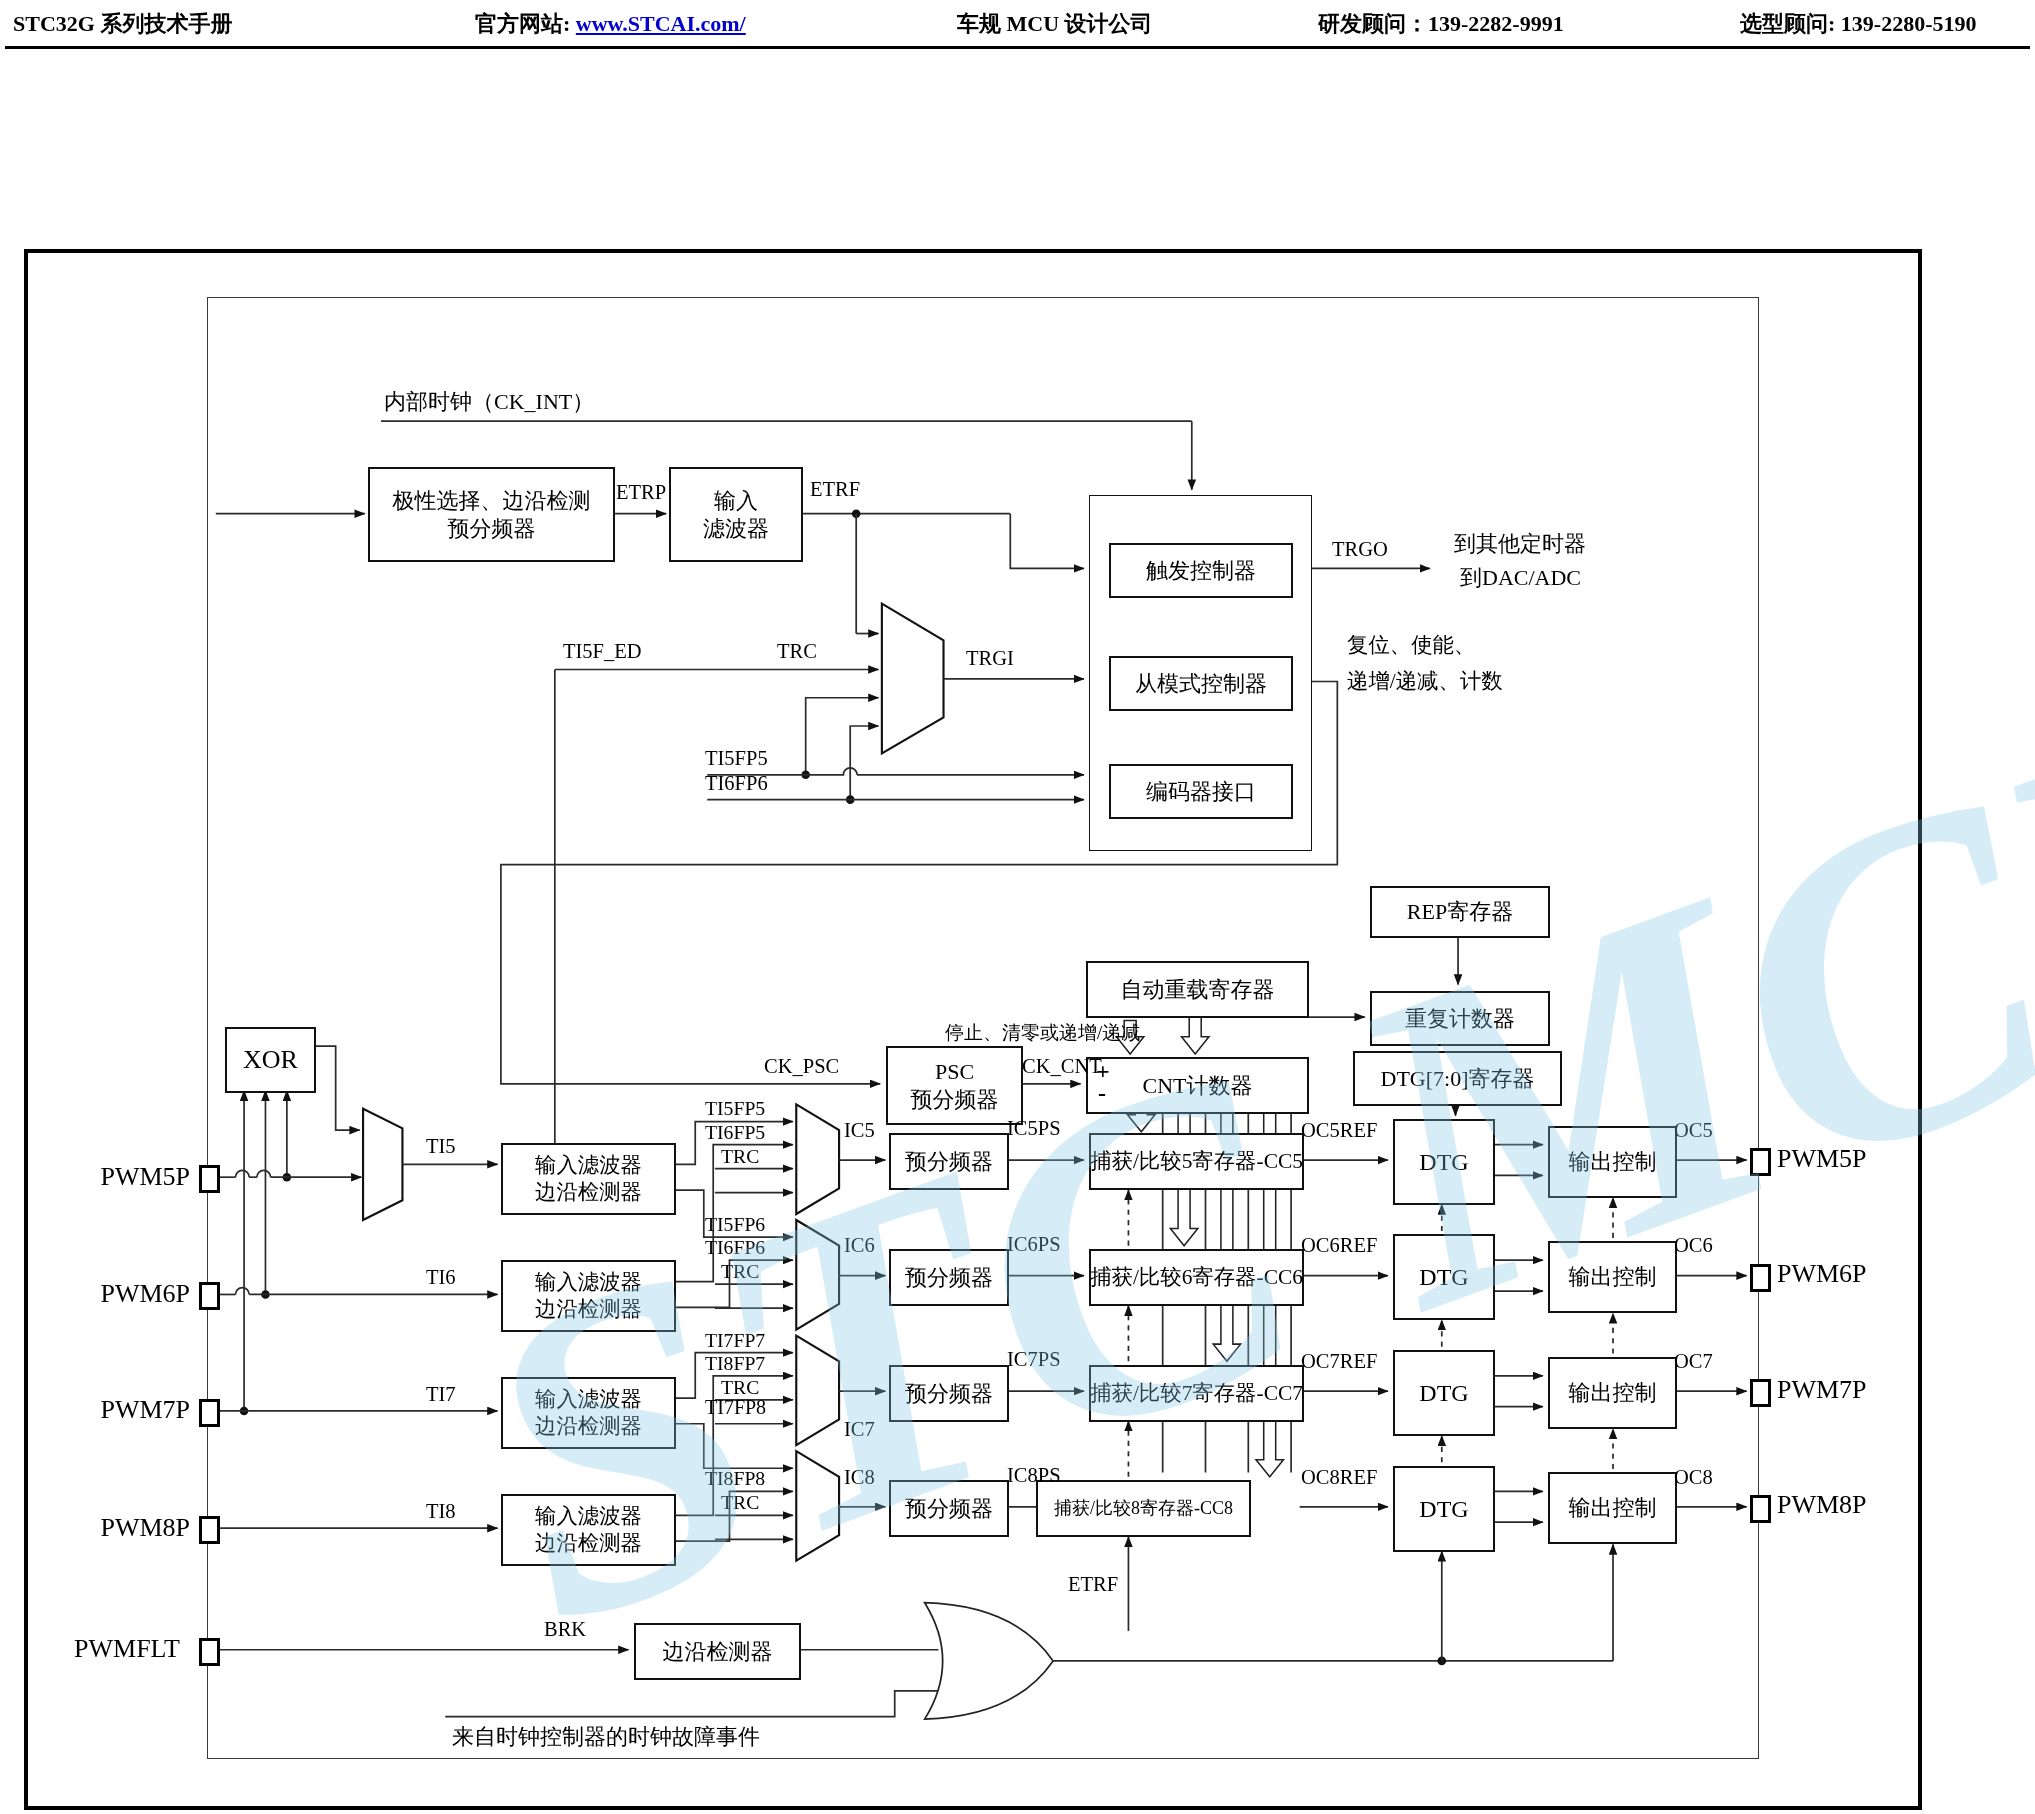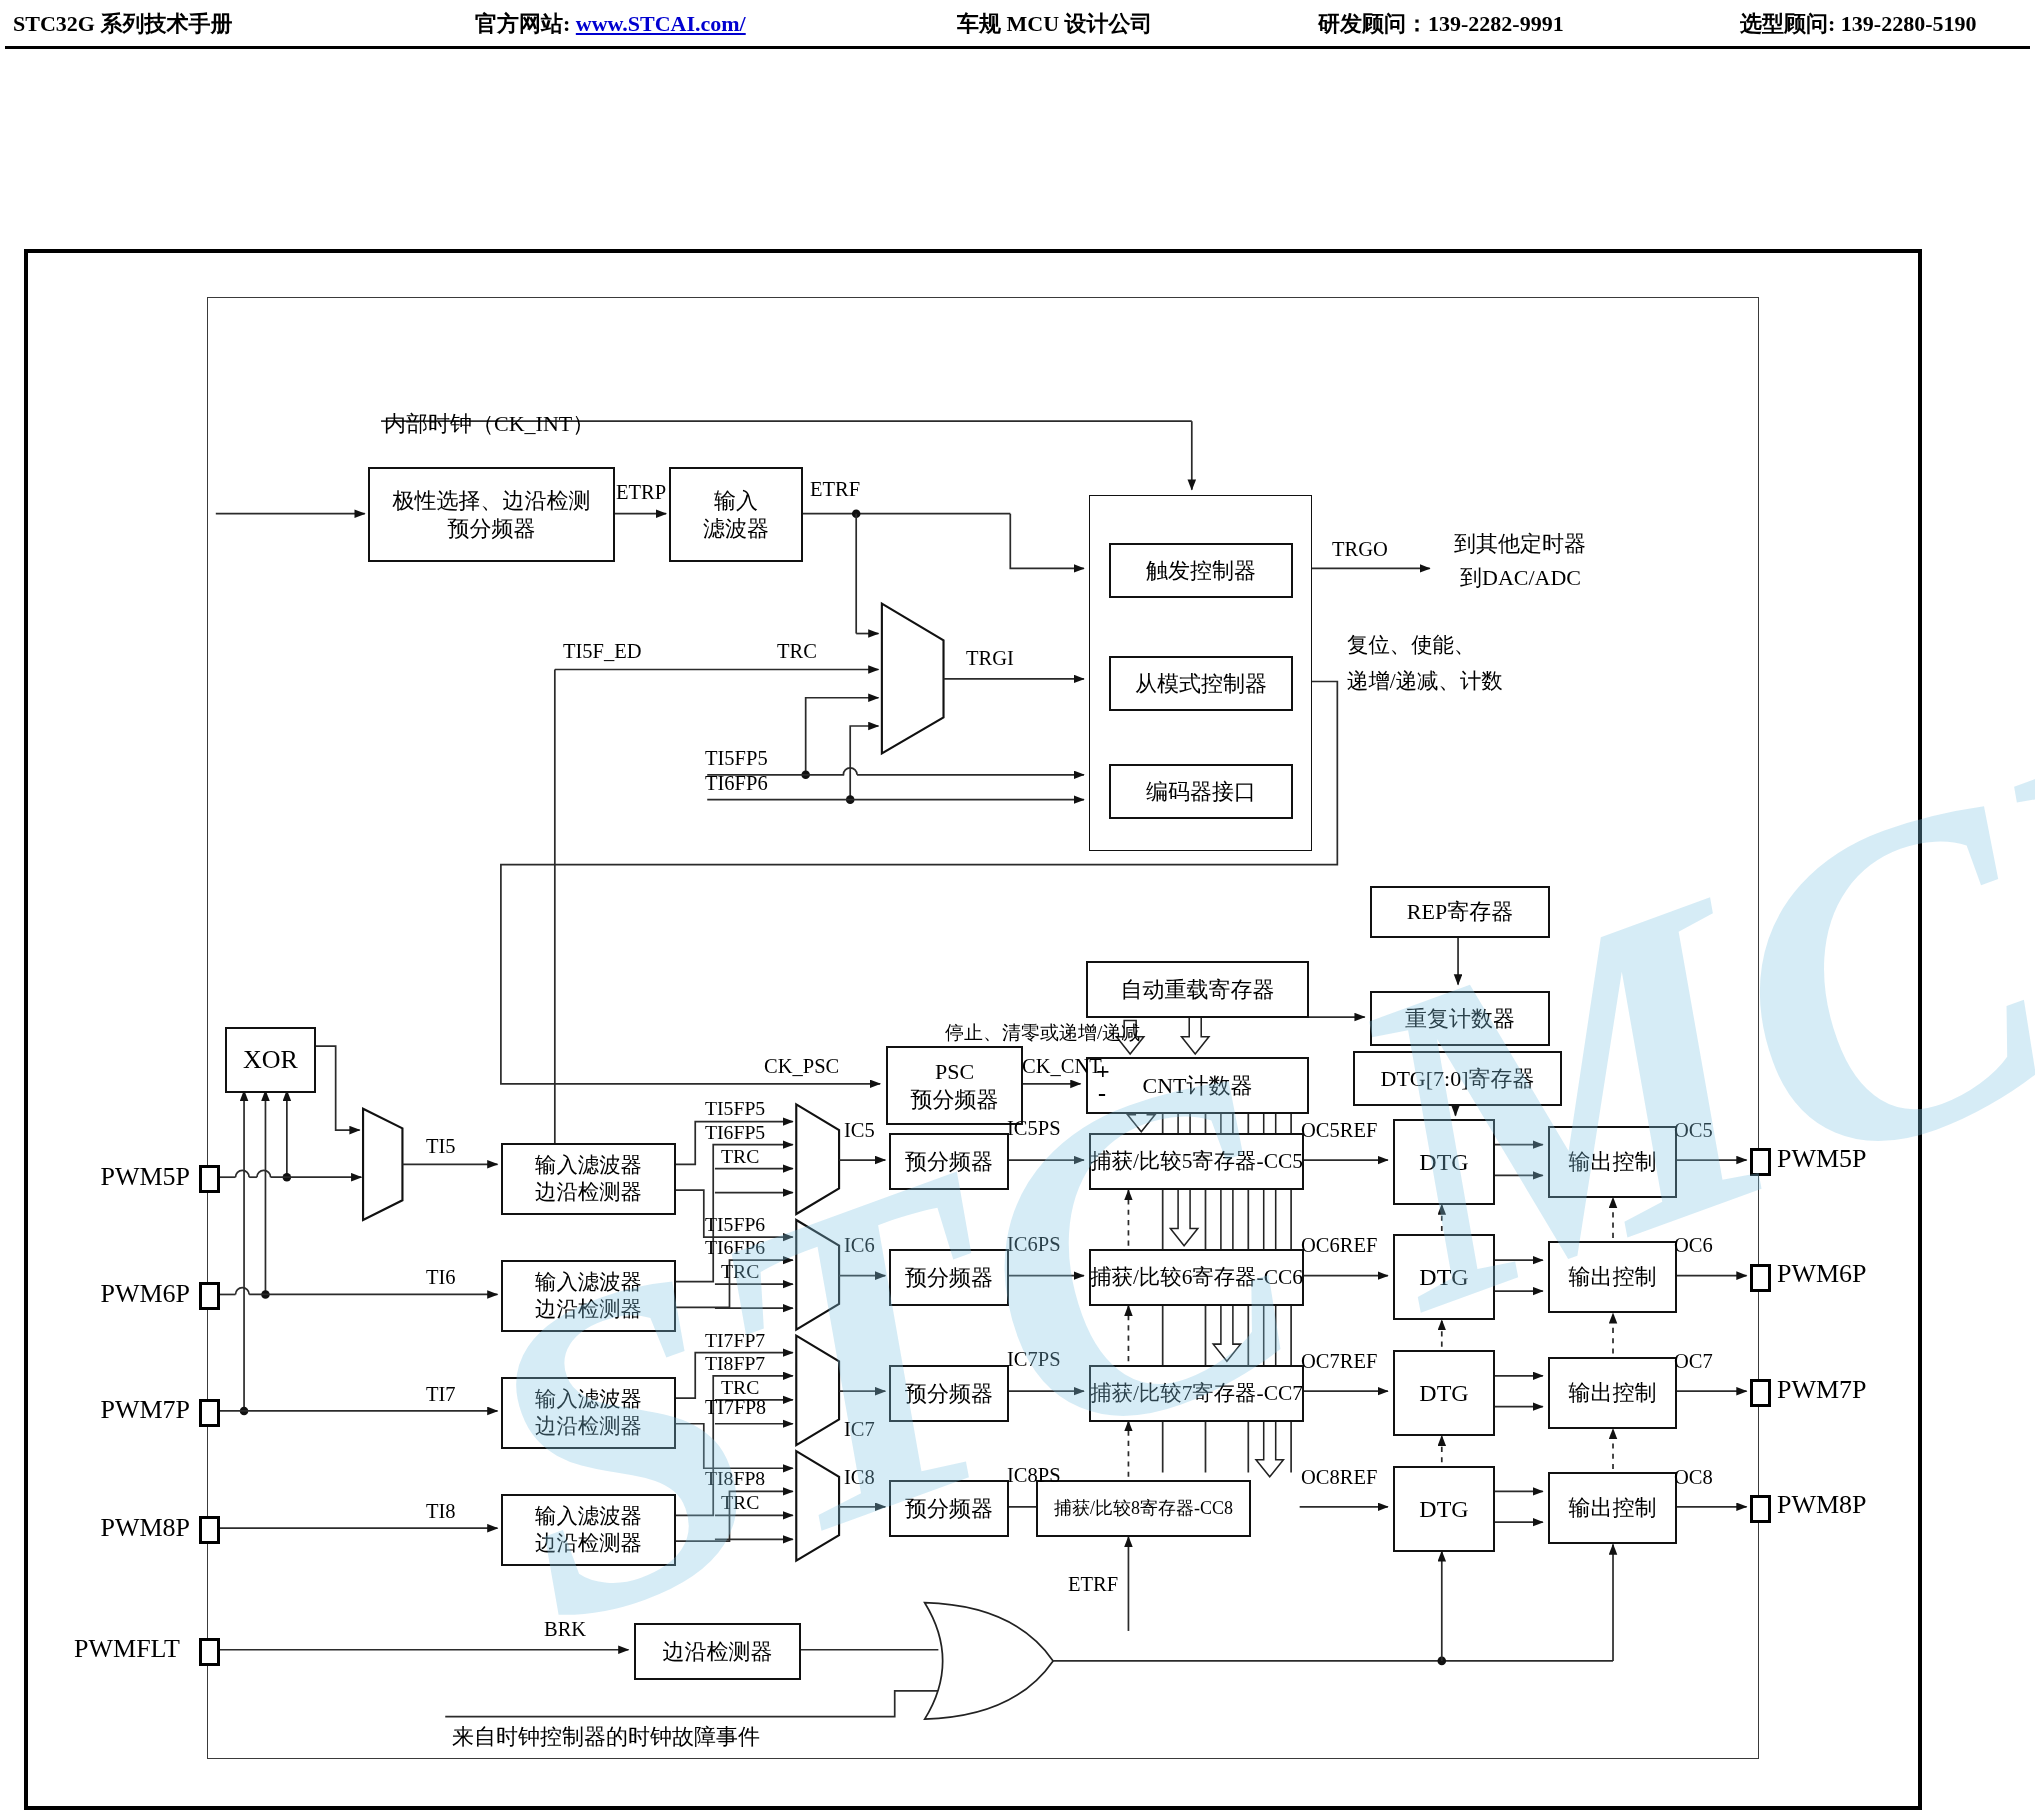--- a/index.html
+++ b/index.html
@@ -165,21 +165,21 @@
       <line x1="252" y1="1927" x2="734" y2="1927" stroke="#2b2b2b" stroke-width="2" marker-end="url(#ah)"></line>
       <line x1="930" y1="1927" x2="1096" y2="1927" stroke="#2b2b2b" stroke-width="2"></line>
       <polyline points="520,2005 1045,2005 1045,1975 1096,1975" fill="none" stroke="#2b2b2b" stroke-width="2"></polyline>
       <path d="M 1080,1872 Q 1122,1940 1080,2008 Q 1185,2005 1230,1940 Q 1185,1875 1080,1872 Z" fill="#fff" stroke="#222" stroke-width="2"></path>
       <line x1="1230" y1="1940" x2="1884" y2="1940" stroke="#2b2b2b" stroke-width="2"></line>
       <circle cx="1684" cy="1940" r="5" fill="#111"></circle>
       <line x1="1684" y1="1940" x2="1684" y2="1812" stroke="#2b2b2b" stroke-width="2" marker-end="url(#ah)"></line>
       <line x1="1884" y1="1940" x2="1884" y2="1804" stroke="#2b2b2b" stroke-width="2" marker-end="url(#ah)"></line>
     </svg>
 
-  <div class="lb26" style="left:384px;top:409px">内部时钟（CK_INT）</div>
+  <div class="lb26" style="left:384px;top:387px">内部时钟（CK_INT）</div>
 
   <div class="bx" style="left:368px;top:467px;width:243px;height:91px">
     <span>极性选择、边沿检测</span>
     <span>预分频器</span>
   </div>
   <div class="lb" style="left:616px;top:481px">ETRP</div>
   <div class="bx" style="left:669px;top:467px;width:130px;height:91px">
     <span>输入</span>
     <span>滤波器</span>
   </div>

